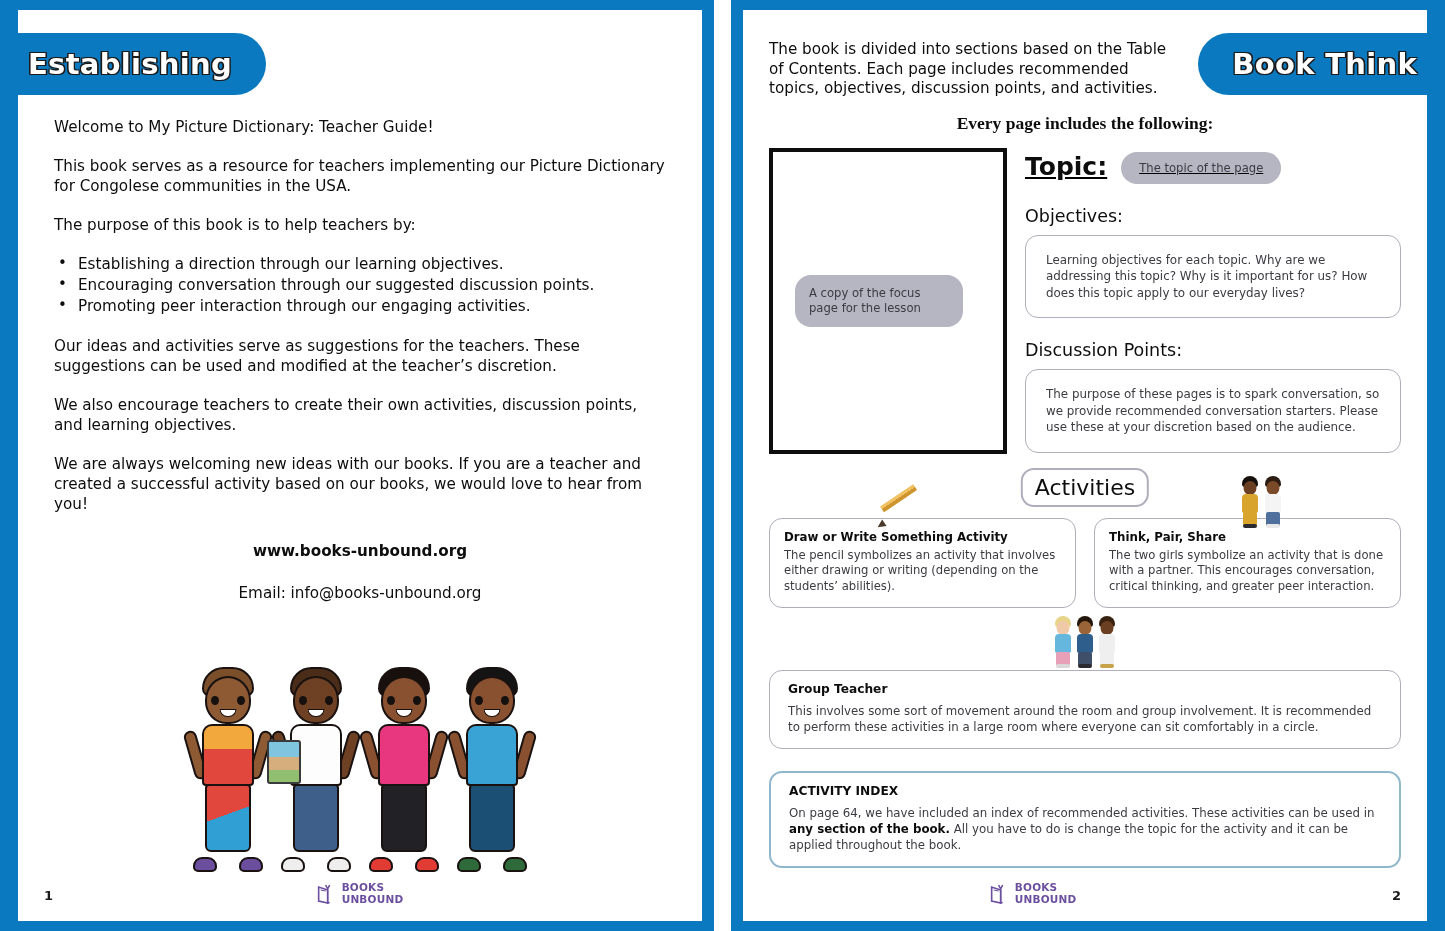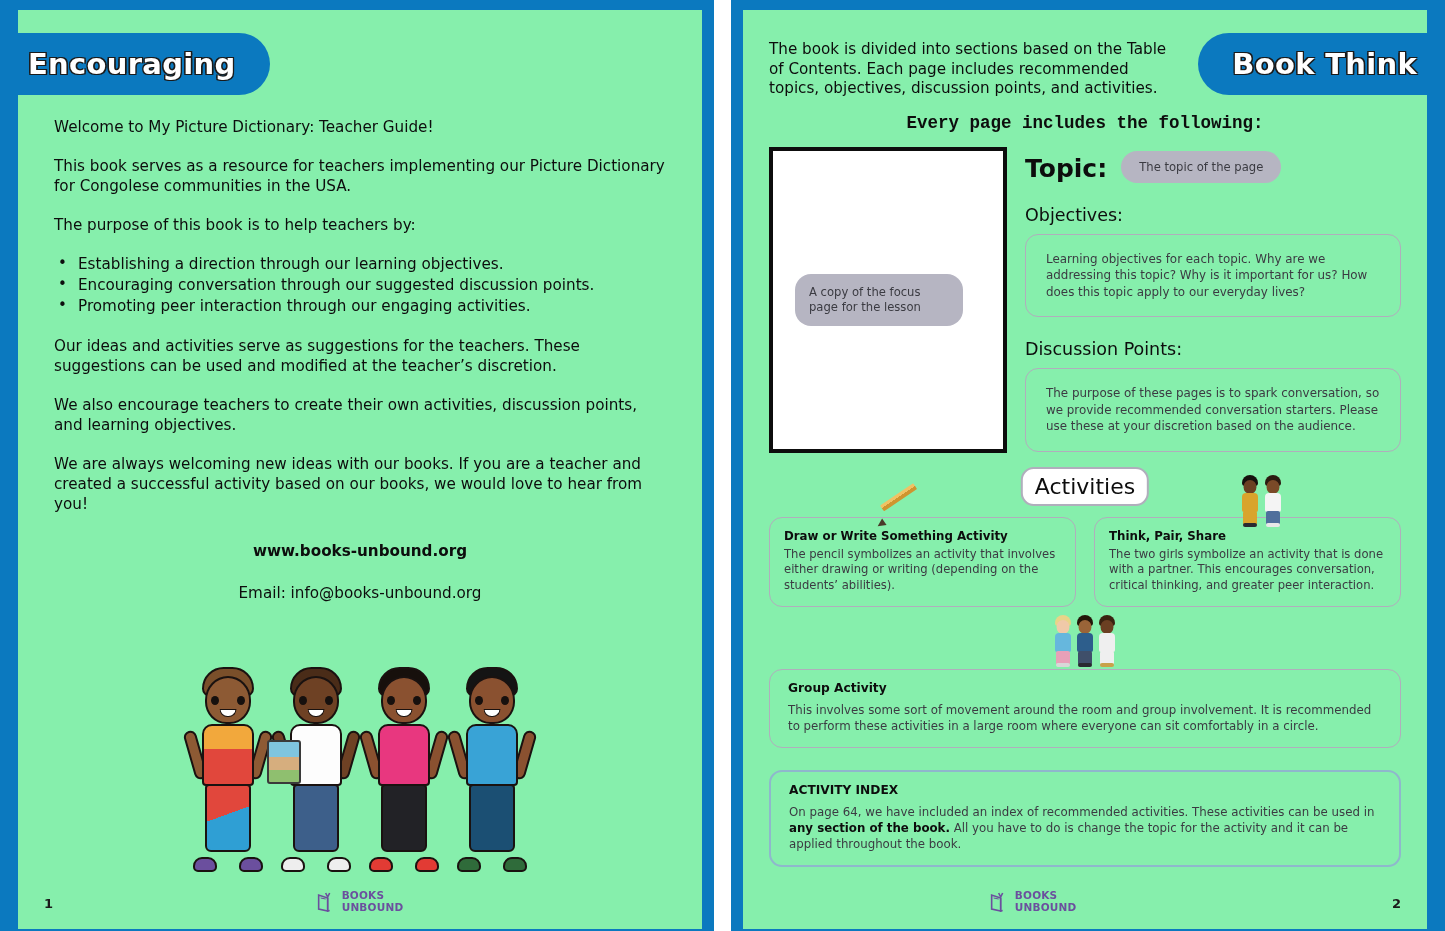--- a/index.html
+++ b/index.html
@@ -25,23 +25,23 @@
     height: 931px;
     background: #0b79bf;   
     overflow: hidden;
   }
   .page.left  { width: 714px; }
   .page.gutter{ width: 17px; background: #ffffff; }
   .page.right { width: 714px; }
 
   .sheet {
     position: absolute;
-    background: #86efac;
+    background: #ffffff;
     top: 10px;
-    bottom: 2px;
+    bottom: 10px;
   }
   .page.left  .sheet { left: 18px; right: 12px; }
   .page.right .sheet { left: 12px; right: 18px; }
 
   
   .banner {
     position: absolute;
     height: 62px;
     background: #0b79bf;
     display: flex;
@@ -186,21 +186,21 @@
   .intro-blurb {
     width: 400px;
     font-family: "DejaVu Sans", sans-serif;
     font-size: 15.2px;
     line-height: 19.5px;
     color: #0d0d0d;
     padding-top: 8px;
   }
   .every-page {
     text-align: center;
-    font-family: Liberation Mono, monospace;
+    font-family: Liberation Serif, serif;
     font-weight: 700;
     font-size: 17.5px;
     color: #0d0d0d;
     margin-top: 14px;
   }
 
   .layout-row {
     display: flex;
     gap: 18px;
     margin-top: 14px;
@@ -224,21 +224,21 @@
     border-radius: 16px;
     padding: 11px 14px;
     font-family: "DejaVu Sans", sans-serif;
     font-size: 11.6px;
     line-height: 15px;
     color: #3b3b42;
   }
 
   .layout-col { flex: 1; padding-top: 4px; }
 
-  .topic-row { display: flex; align-items: flex-end; gap: 14px; }
+  .topic-row { display: flex; align-items: flex-start; gap: 14px; text-decoration: underline; }
   .topic-label {
     font-family: "DejaVu Sans", sans-serif;
     font-weight: 700;
     font-size: 25px;
     color: #0d0d0d;
   }
   .topic-chip {
     background: #b6b5c2;
     border-radius: 17px;
     padding: 9px 18px;
@@ -511,21 +511,21 @@
           </svg>
           <div class="logo-words">
             <div>BOOKS</div>
             <div>UNBOUND</div>
           </div>
         </div>
       </div>
     </div>
 
     <div class="banner banner-left">
-      <span class="banner-text">Encouraging</span>
+      <span class="banner-text">Establishing</span>
     </div>
   </div>
 
   <div class="page gutter"></div>
 
   <div class="page right">
     <div class="sheet">
 
       <div class="right-body">
 
@@ -610,21 +610,21 @@
               <div class="mhair" style="background:#3a2210"></div>
               <div class="mhead" style="background:#6b3f22"></div>
               <div class="mtop" style="background:#efefef"></div>
               <div class="mbot" style="background:#efefef"></div>
               <div class="mshoe" style="background:#c8a24a"></div>
             </div>
           </div>
         </div>
 
         <div class="wide-card">
-          <div class="card-title">Group Activity</div>
+          <div class="card-title">Group Teacher</div>
           <div class="card-text">This involves some sort of movement around the room and group involvement. It is recommended to perform these activities in a large room where everyone can sit comfortably in a circle.</div>
         </div>
 
         <div class="wide-card accent">
           <div class="card-title">ACTIVITY INDEX</div>
           <div class="card-text"><span>On page 64, we have included an index of recommended activities. These activities can be used in </span><b>any section of the book.</b><span> All you have to do is change the topic for the activity and it can be applied throughout the book.</span></div>
         </div>
 
       </div>
 

